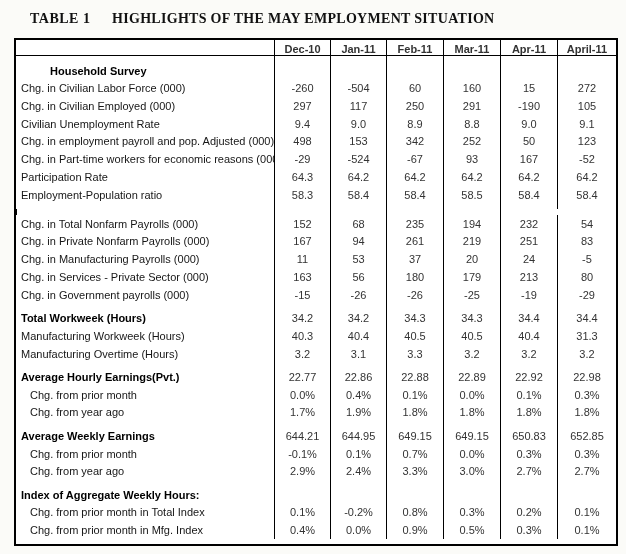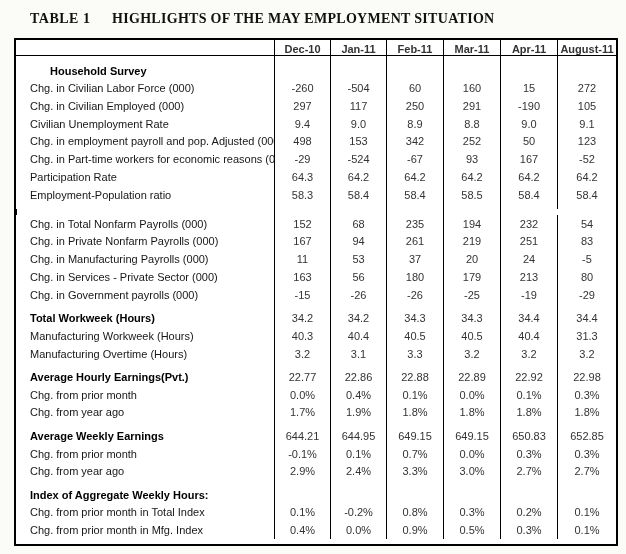--- a/index.html
+++ b/index.html
@@ -42,21 +42,21 @@
   .cell { overflow:hidden; white-space:nowrap; }
   .cell.value {
     border-left:1px solid #000;
     text-align:center;
     font-size:11px; color:#333333;
     display:flex; align-items:center; justify-content:center;
   }
   .thead .cell.value { display:block; }
   .cell.label {
     font-size:11px; color:#161616;
-    padding-left:14px;
+    padding-left:5px;
     display:flex; align-items:center;
   }
   .row.section .cell.label { font-weight:bold; padding-left:34px; color:#000; }
   .row.summary .cell.label { font-weight:bold; color:#000; }
   .row.sub .cell.label { padding-left:14px; }
 </style>
 </head>
 <body>
 
 <div class="title-bar">
@@ -65,21 +65,21 @@
 </div>
 
 <div class="sheet">
   <div class="grid-row thead">
     <div class="cell label"></div>
     <div class="cell value">Dec-10</div>
     <div class="cell value">Jan-11</div>
     <div class="cell value">Feb-11</div>
     <div class="cell value">Mar-11</div>
     <div class="cell value">Apr-11</div>
-    <div class="cell value">August-11</div>
+    <div class="cell value">April-11</div>
   </div>
   <div class="tbody">
       <div class="grid-row row blank">
     <div class="cell label"></div>
   <div class="cell value"></div>
         <div class="cell value"></div>
         <div class="cell value"></div>
         <div class="cell value"></div>
         <div class="cell value"></div>
         <div class="cell value"></div>

